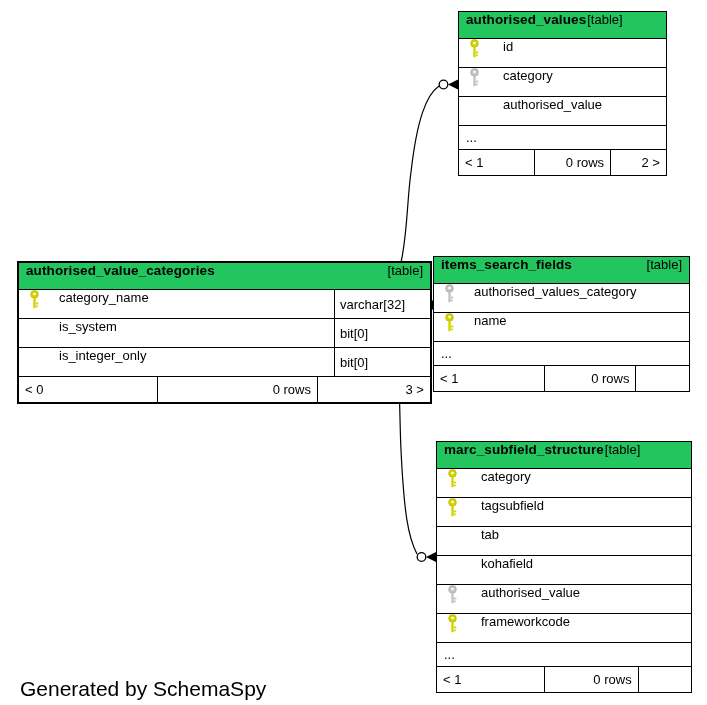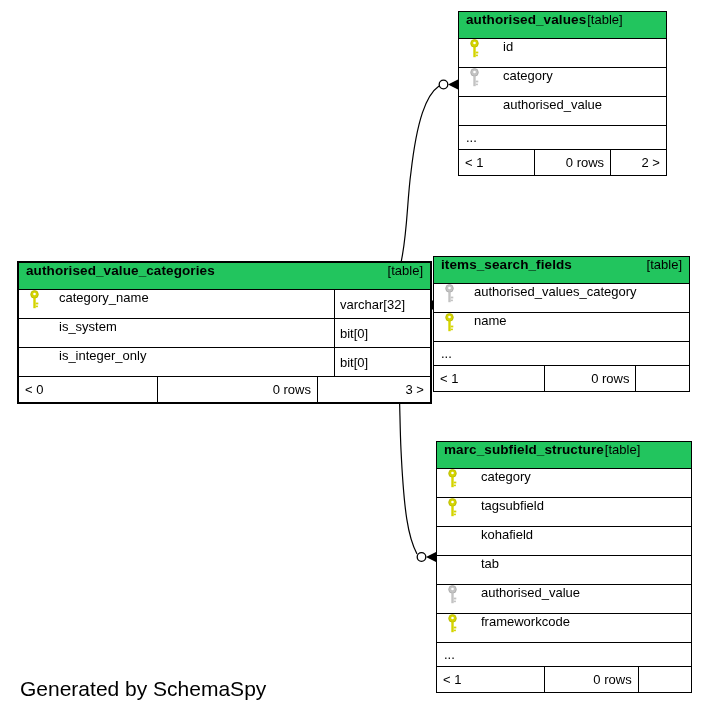--- a/index.html
+++ b/index.html
@@ -201,25 +201,25 @@
             <circle cx="5.5" cy="4" r="1.3" fill="#fff"></circle>
             <rect class="stem" x="4.3" y="7.6" width="2.4" height="10.6"></rect>
             <rect class="tooth" x="6.7" y="12.6" width="2.6" height="1.8"></rect>
             <rect class="tooth" x="6.7" y="15.6" width="2.2" height="1.6"></rect>
           </svg>
         </span>
     <span class="lbl ind">tagsubfield</span>
   </div>
   <div class="row">
     <span class="kc"></span>
+    <span class="lbl ind">tab</span>
+  </div>
+  <div class="row">
+    <span class="kc"></span>
     <span class="lbl ind">kohafield</span>
-  </div>
-  <div class="row">
-    <span class="kc"></span>
-    <span class="lbl ind">tab</span>
   </div>
   <div class="row">
     <span class="kc">
           <svg class="key gray" width="11" height="19" viewBox="0 0 11 19">
             <circle class="head" cx="5.5" cy="4.4" r="3.8"></circle>
             <circle cx="5.5" cy="4" r="1.3" fill="#fff"></circle>
             <rect class="stem" x="4.3" y="7.6" width="2.4" height="10.6"></rect>
             <rect class="tooth" x="6.7" y="12.6" width="2.6" height="1.8"></rect>
             <rect class="tooth" x="6.7" y="15.6" width="2.2" height="1.6"></rect>
           </svg>

